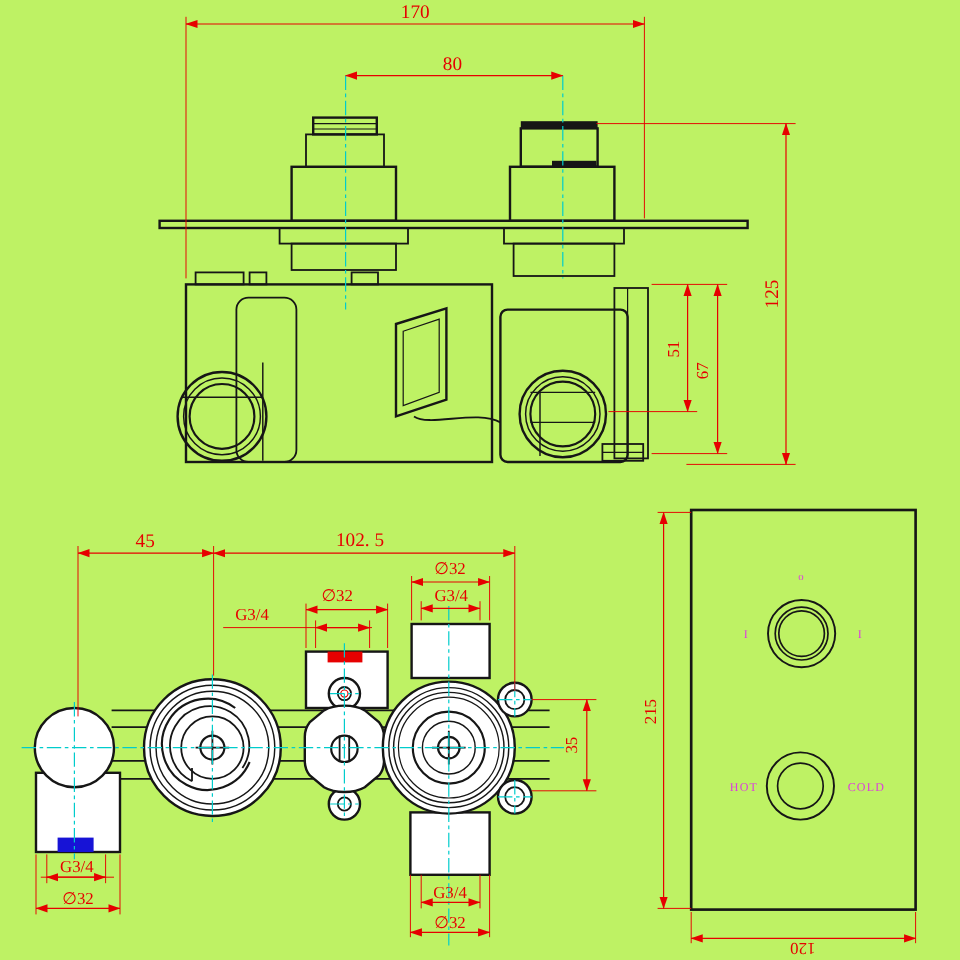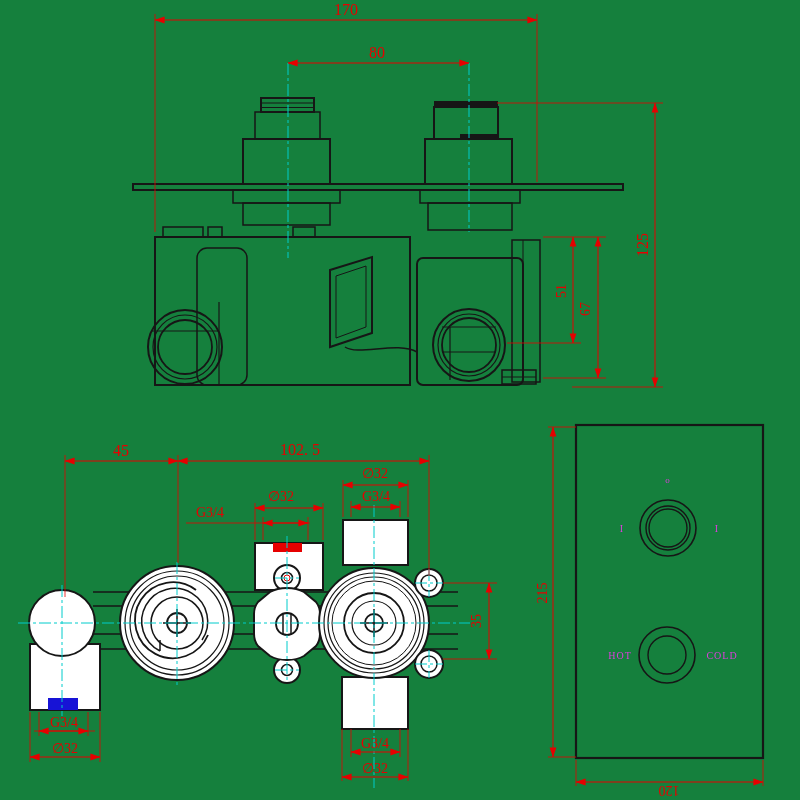--- a/index.html
+++ b/index.html
@@ -1,16 +1,16 @@
 <!DOCTYPE html>
 <html><head>
 <meta charset="utf-8">
 <style>
   html,body{margin:0;padding:0;background:#ffffff;}
-  .sheet{position:relative;width:800px;height:800px;background:#15803d;overflow:hidden;
+  .sheet{position:relative;width:800px;height:800px;background:#bef264;overflow:hidden;
          font-family:"Liberation Serif", serif;}
   svg{display:block;}
   text{font-family:"Liberation Serif", serif;}
   .ann{font-family:"Liberation Sans", sans-serif;}
 </style>
 </head>
 <body>
 
 <div class="sheet">
 <svg width="800" height="800" viewBox="0 0 800 800">

